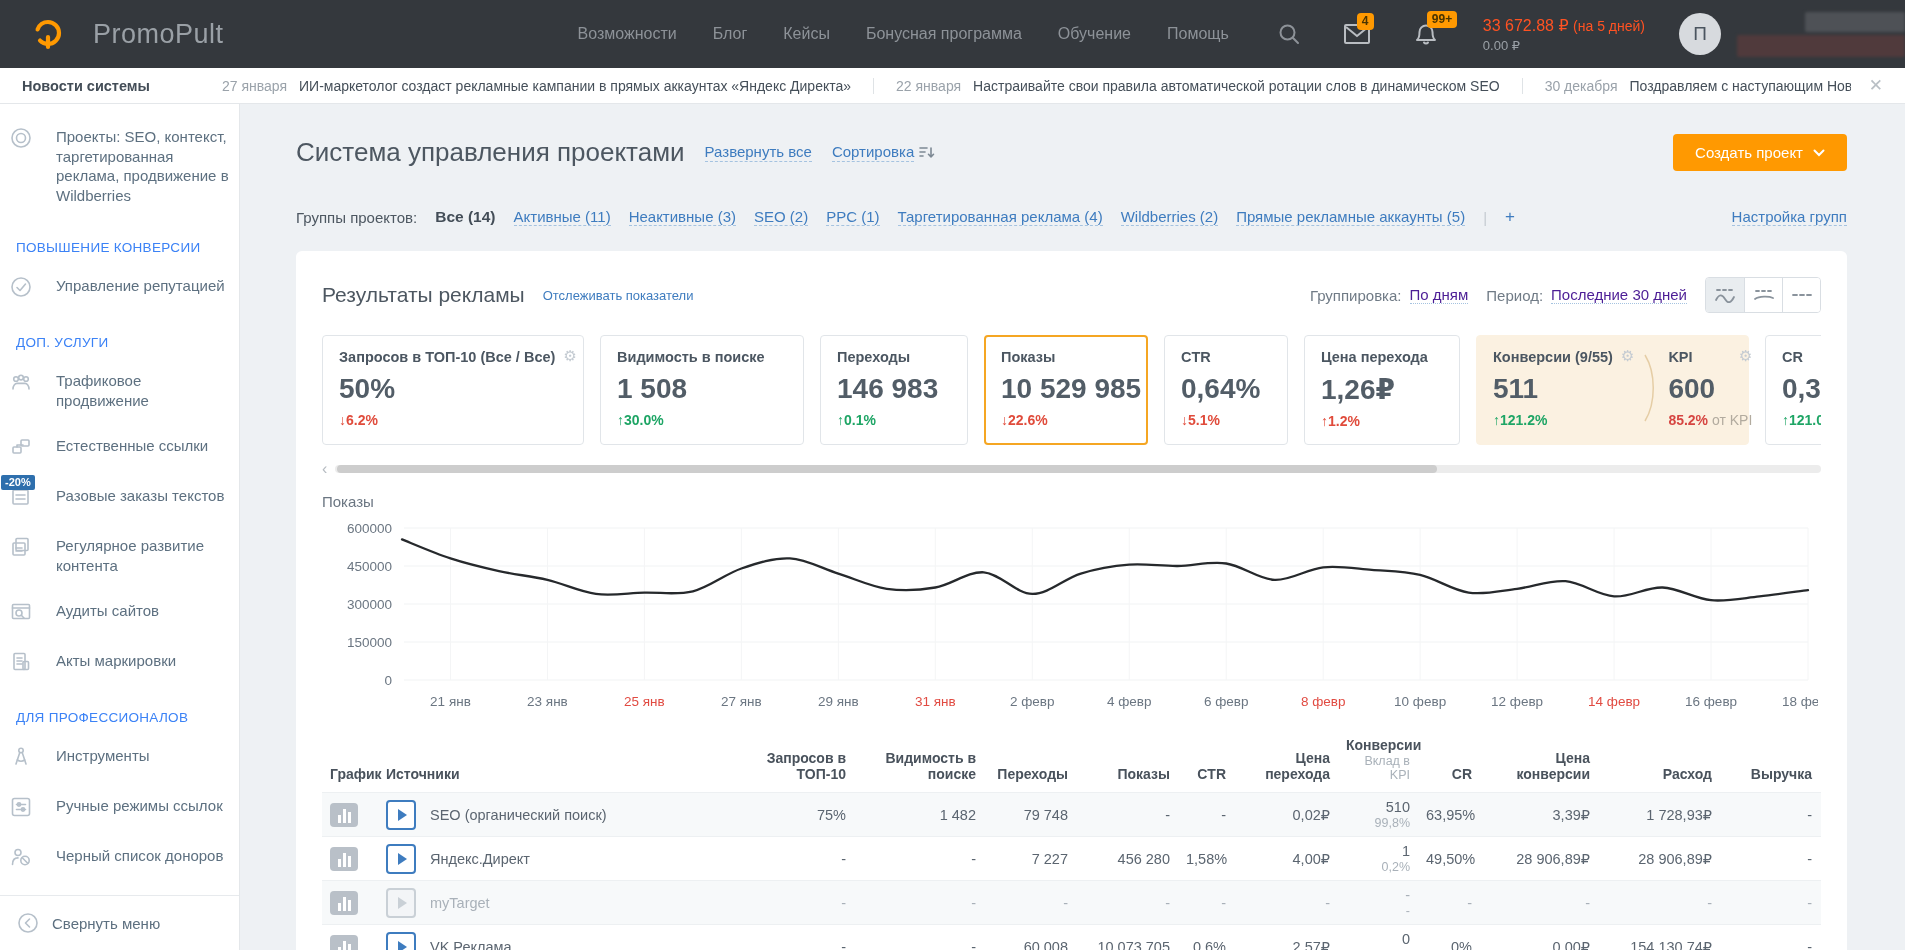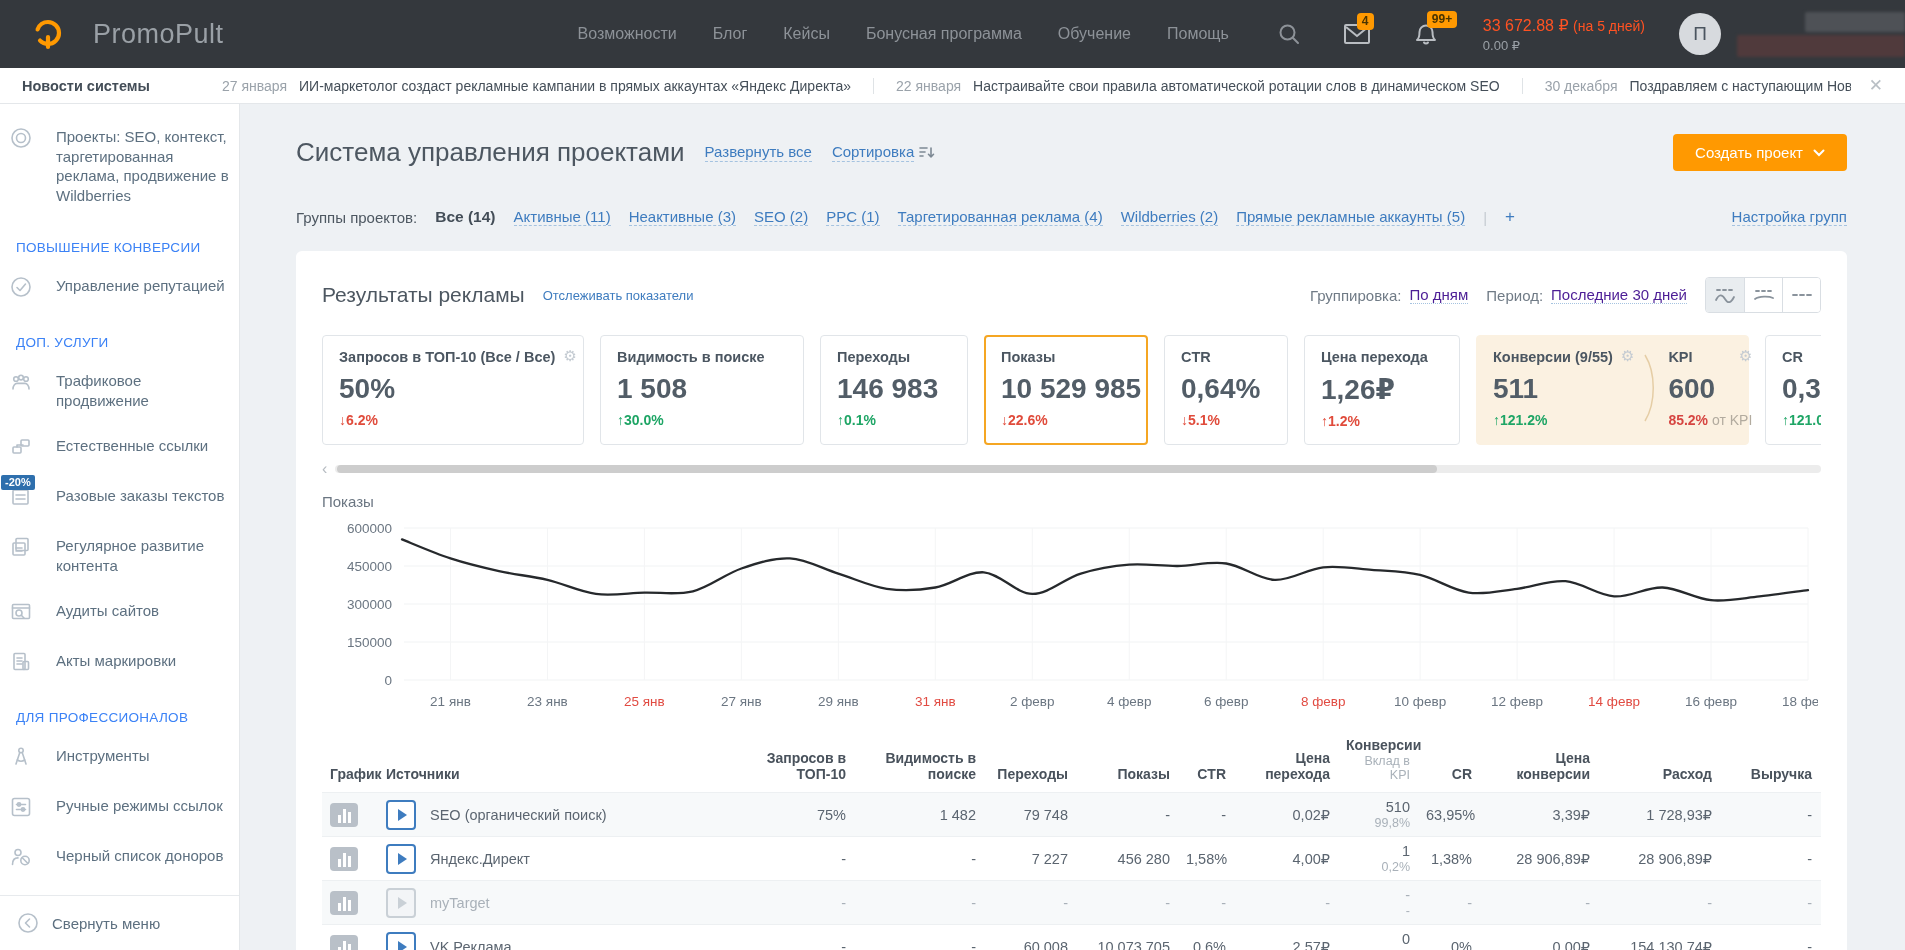--- a/index.html
+++ b/index.html
@@ -569,21 +569,21 @@
           <span class="td num" style="width: 120px;">-</span>
           <span class="td num" style="width: 130px;">-</span>
           <span class="td num" style="width: 92px;">7 227</span>
           <span class="td num" style="width: 102px;">456 280</span>
           <span class="td num" style="width: 56px;">1,58%</span>
           <span class="td num" style="width: 104px;">4,00₽</span>
           <span class="td num conv-cell" style="width: 80px;">
             <div>1</div>
             <div class="conv-sub">0,2%</div>
           </span>
-          <span class="td num" style="width: 62px;">1,38%</span>
+          <span class="td num" style="width: 62px;">49,50%</span>
           <span class="td num" style="width: 118px;">28 906,89₽</span>
           <span class="td num" style="width: 122px;">28 906,89₽</span>
           <span class="td num" style="width: 100px;">-</span>
         </div>
         <div class="trow alt disabled">
           <span class="td" style="width: 56px;">
             <span class="chart-toggle">
               <i style="height: 8px;"></i>
               <i style="height: 14px;"></i>
               <i style="height: 11px;"></i>

